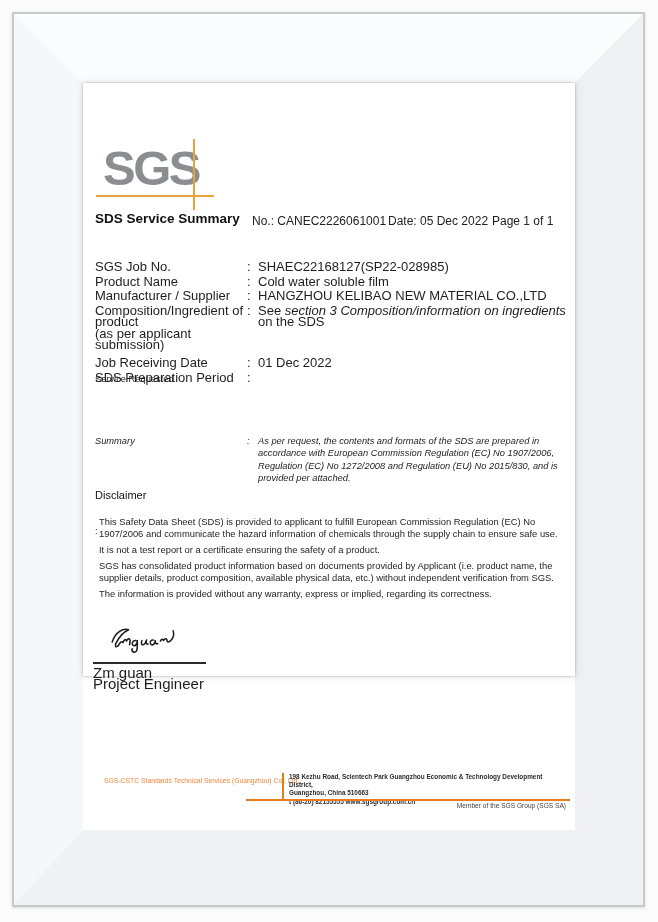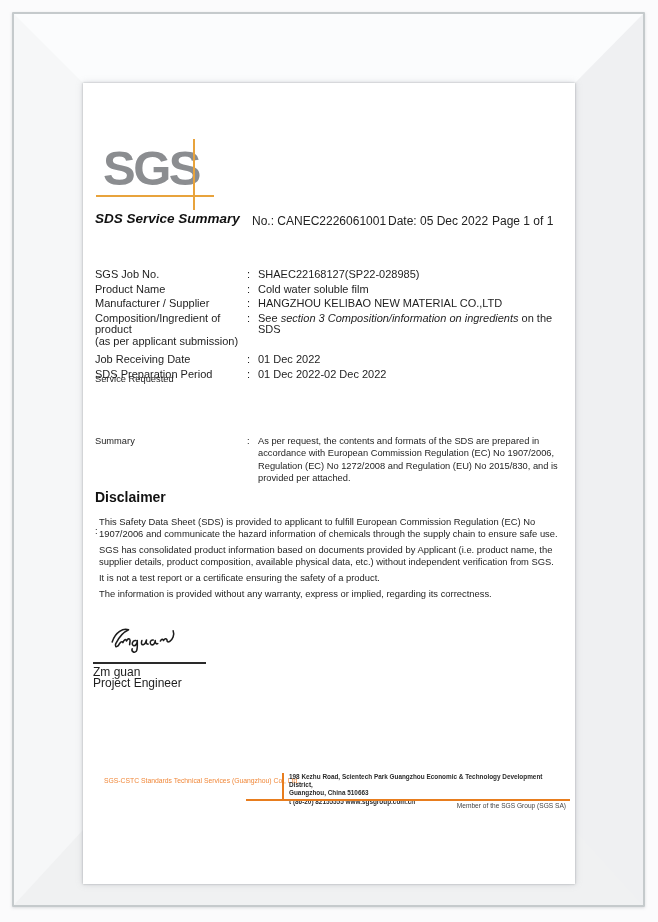--- a/index.html
+++ b/index.html
@@ -19,63 +19,63 @@
   }
   .frame-face{
     position:absolute; left:14px; top:14px; right:15px; bottom:17px;
     border-style:solid;
     border-width:69px 68px 75px 69px;
     border-color:#fbfcfd #eff0f2 #f0f1f2 #f6f7f8;
     background:#ffffff;
   }
   
   .page{
-    position:absolute; left:83px; top:83px; width:492px; height:801px;
+    position:absolute; left:83px; top:83px; width:492px; height:593px;
     background:#ffffff;
     box-shadow:0 0 2px rgba(100,106,112,.5), 0 0 7px rgba(140,145,150,.28);
   }
   .abs{ position:absolute; }
 
   
   .logo-text{
     left:20px; top:62px;
     font-size:49px; font-weight:bold; letter-spacing:-2.5px;
     color:#8b8d90; line-height:46px;
   }
   .logo-hline{ left:13px; top:112px; width:118px; height:2px; background:#e8a33c; }
   .logo-vline{ left:110px; top:56px; width:2px; height:71px; background:#e8a33c; }
 
   
-  .hdr-title{ left:12px; top:128px; font-size:13.5px; font-weight:bold; color:#111;font-style:italic; }
+  .hdr-title{ left:12px; top:128px; font-size:13.5px; font-weight:bold; color:#111; }
   .hdr-item{ top:131px; font-size:12px; color:#222; white-space:nowrap; }
   .hdr-no{ left:169px; } .hdr-date{ left:305px; } .hdr-page{ left:409px; }
 
   
-  .fields{ left:12px; top:186px; width:472px; font-size:11px; line-height:11.3px; }
+  .fields{ left:12px; top:178px; width:472px; font-size:13px; line-height:11.3px; }
   .frow{ display:flex; align-items:flex-start; margin-bottom:3.4px; }
   .flabel{ flex:0 0 152px; }
   .fcolon{ flex:0 0 11px; }
   .fvalue{ flex:1; }
   .frow.gap-above{ margin-top:7px; }
   .ital{ font-style:italic; }
 
   .block-row{ left:12px; width:472px; font-size:9.3px; line-height:12.3px; }
   .block-service{ top:290px;flex-direction:column; }
-  .block-summary{ top:352px; }
+  .block-summary{ top:352px;font-style:italic; }
   .block-row .fvalue{ flex:0 0 306px; max-width:306px; }
 
   
-  .disc-h{ left:12px; top:406px; font-size:14px; font-weight:bold; color:#111; }
+  .disc-h{ left:12px; top:406px; font-size:11px; font-weight:normal; color:#111; }
   .disc-body{ left:12px; top:429px; width:470px; font-size:9.4px; line-height:12.1px; }
   .disc-body p{ margin:4px; }
 
   
   .sig-svg{ left:22px; top:540px; }
   .sig-line{ left:10px; top:579px; width:113px; height:1.6px; background:#2a2a2a; }
-  .sig-name{ left:10px; top:584px; font-size:12px; line-height:11.4px; }
+  .sig-name{ left:10px; top:584px; font-size:15px; line-height:11.4px; }
 
   
   .f-company{ left:21px; top:694px; font-size:6.8px; color:#f0883a; white-space:nowrap; }
   .f-address{ left:206px; top:690px; width:274px; font-size:6.4px; font-weight:bold;
               line-height:8.2px; color:#2b2b2b; }
   .f-vline{ left:199px; top:690px; width:1.5px; height:26px; background:#e87d1e; }
   .f-hline{ left:163px; top:716px; width:324px; height:2px; background:#e87d1e; }
   .f-member{ right:9px; top:719px; font-size:6.6px; color:#444; white-space:nowrap; }
 </style>
 </head>
@@ -120,40 +120,39 @@
       <div class="fvalue"><span>See </span><span class="ital">section 3 Composition/information on ingredients</span><span> on the SDS</span></div>
     </div>
     <div class="frow gap-above">
       <div class="flabel">Job Receiving Date</div>
       <div class="fcolon">:</div>
       <div class="fvalue">01 Dec 2022</div>
     </div>
     <div class="frow">
       <div class="flabel">SDS Preparation Period</div>
       <div class="fcolon">:</div>
-      <div class="fvalue">01 Dec 2022-02 Dec 2022</div>
     </div>
   </div>
 
   <div class="abs block-row block-service frow">
     <div class="flabel">Service Requested</div>
     <div class="fcolon">:</div>
   </div>
 
   <div class="abs block-row block-summary frow">
     <div class="flabel">Summary</div>
     <div class="fcolon">:</div>
     <div class="fvalue">As per request, the contents and formats of the SDS are prepared in accordance with European Commission Regulation (EC) No 1907/2006, Regulation (EC) No 1272/2008 and Regulation (EU) No 2015/830, and is provided per attached.</div>
   </div>
 
   <div class="abs disc-h">Disclaimer</div>
   <div class="abs disc-body">
     <p>This Safety Data Sheet (SDS) is provided to applicant to fulfill European Commission Regulation (EC) No 1907/2006 and communicate the hazard information of chemicals through the supply chain to ensure safe use.</p>
+    <p>It is not a test report or a certificate ensuring the safety of a product.</p>
     <p>SGS has consolidated product information based on documents provided by Applicant (i.e. product name, the supplier details, product composition, available physical data, etc.) without independent verification from SGS.</p>
-    <p>It is not a test report or a certificate ensuring the safety of a product.</p>
     <p>The information is provided without any warranty, express or implied, regarding its correctness.</p>
   </div>
 
   <svg class="abs sig-svg" width="82" height="32" viewBox="0 0 160 60" fill="none">
     <g stroke="#1c1c1c" stroke-width="3" stroke-linecap="round" stroke-linejoin="round" fill="none">
       <path d="M14,36 C20,16 36,8 46,12 C37,16 27,27 21,39 C19,44 21,47 26,43 C29,37 33,33 35,37 C37,31 41,29 42,34 C44,29 48,28 49,33 L48,41"></path>
       <path d="M60,33 C53,32 51,42 56,43 C60,44 63,38 63,33 C63,41 64,50 61,54 C57,58 51,54 53,49"></path>
       <path d="M72,33 C70,38 71,42 75,41 C78,40 80,36 81,32 C80,36 80,40 84,40"></path>
       <path d="M94,32 C89,31 86,38 90,41 C94,43 98,38 98,33 C98,37 99,41 103,39"></path>
       <path d="M108,34 C110,30 113,29 114,33 C116,29 120,28 121,32 C121,35 122,37 126,35 C132,31 136,22 133,14"></path>

